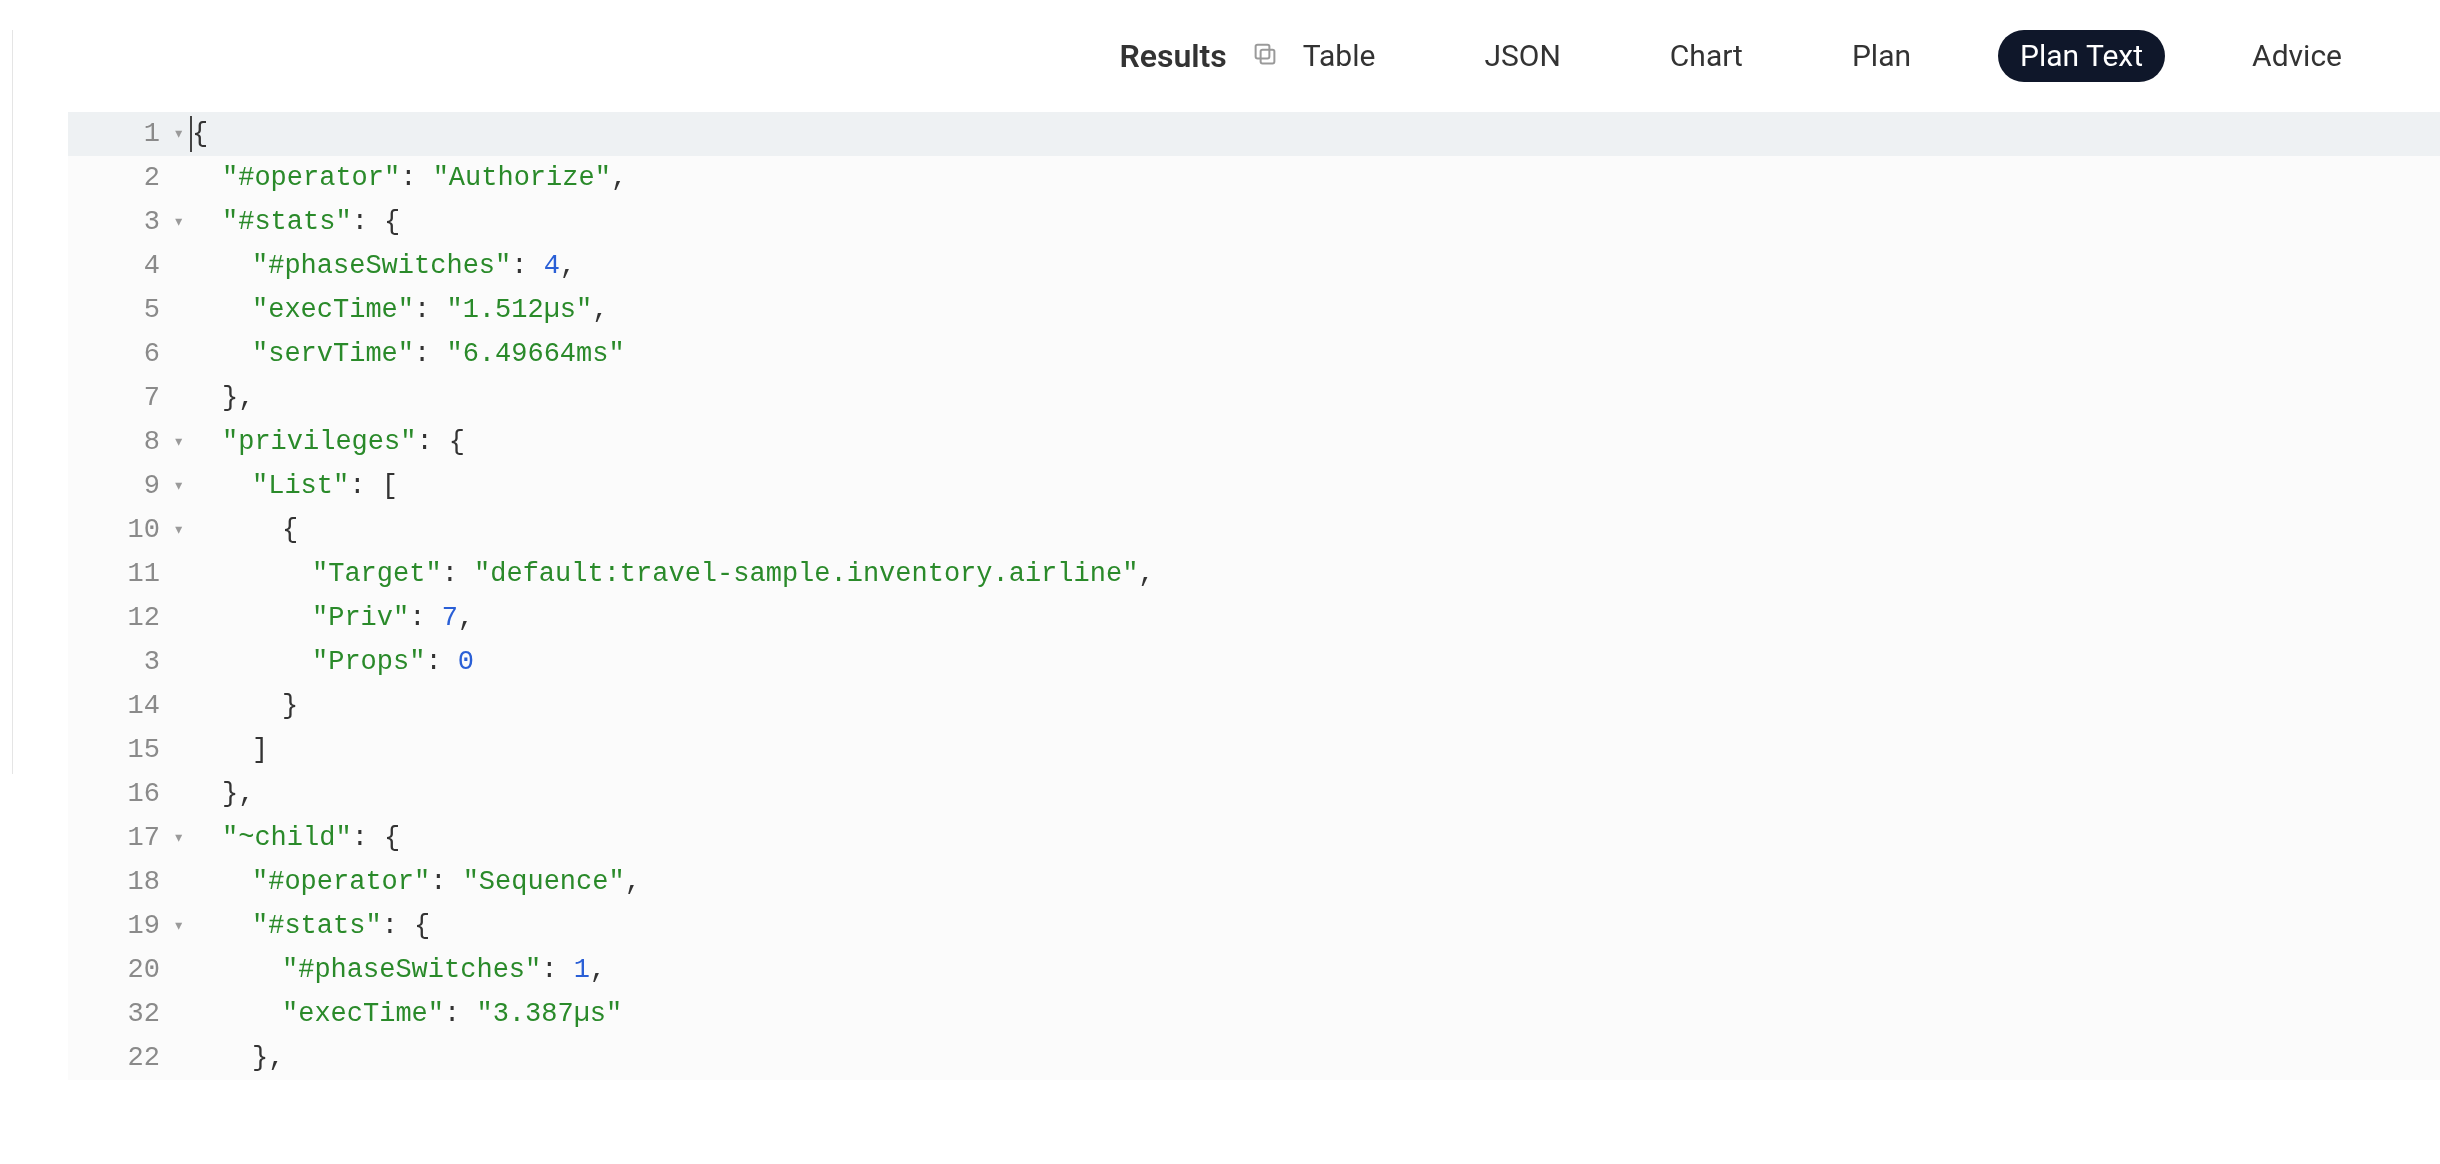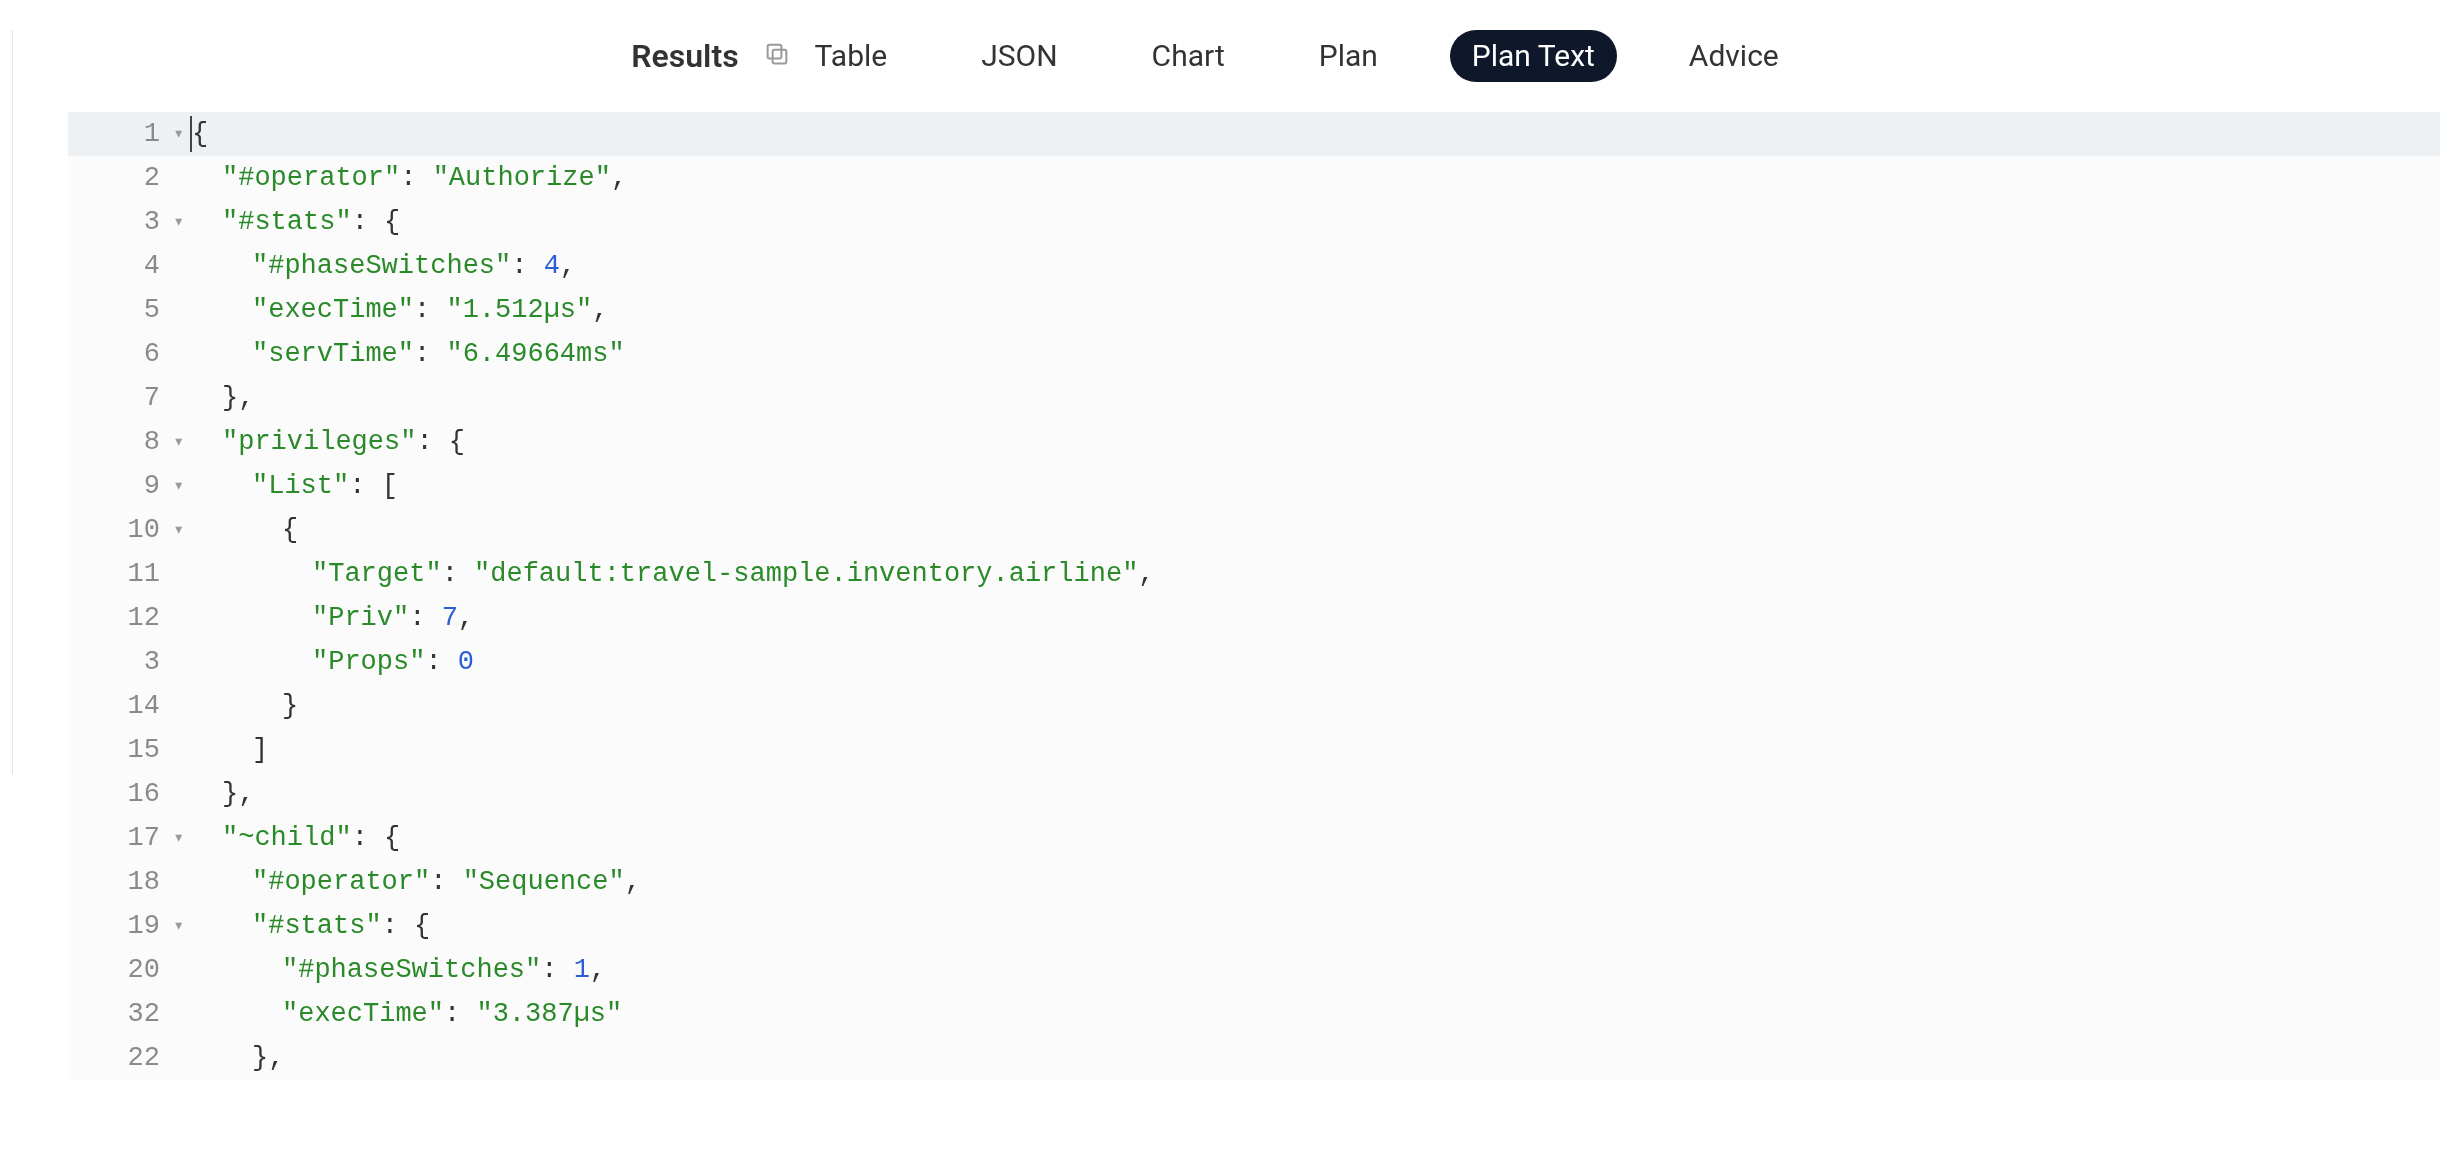--- a/index.html
+++ b/index.html
@@ -20,21 +20,21 @@
     position: absolute;
     left: 12px;
     top: 30px;
     bottom: 390px;
     width: 1px;
     background: #e5e5e5;
   }
   .header-bar {
     display: flex;
     align-items: center;
-    justify-content: center;
+    justify-content: flex-end;
     padding: 0 76px 30px 68px;
   }
   .left-head {
     display: flex;
     align-items: center;
     gap: 22px;
   }
   .results-title {
     font-size: 32px;
     font-weight: 600;
@@ -45,21 +45,21 @@
     height: 32px;
     display: flex;
     align-items: center;
     justify-content: center;
     color: #9a9a9a;
     cursor: pointer;
   }
   .tabs {
     display: flex;
     align-items: center;
-    gap: 50px;
+    gap: 65px;
     font-size: 30px;
     color: #333333;
   }
   .tab {
     cursor: pointer;
     padding: 8px 22px;
     border-radius: 26px;
     line-height: 1.2;
   }
   .tab.active {

